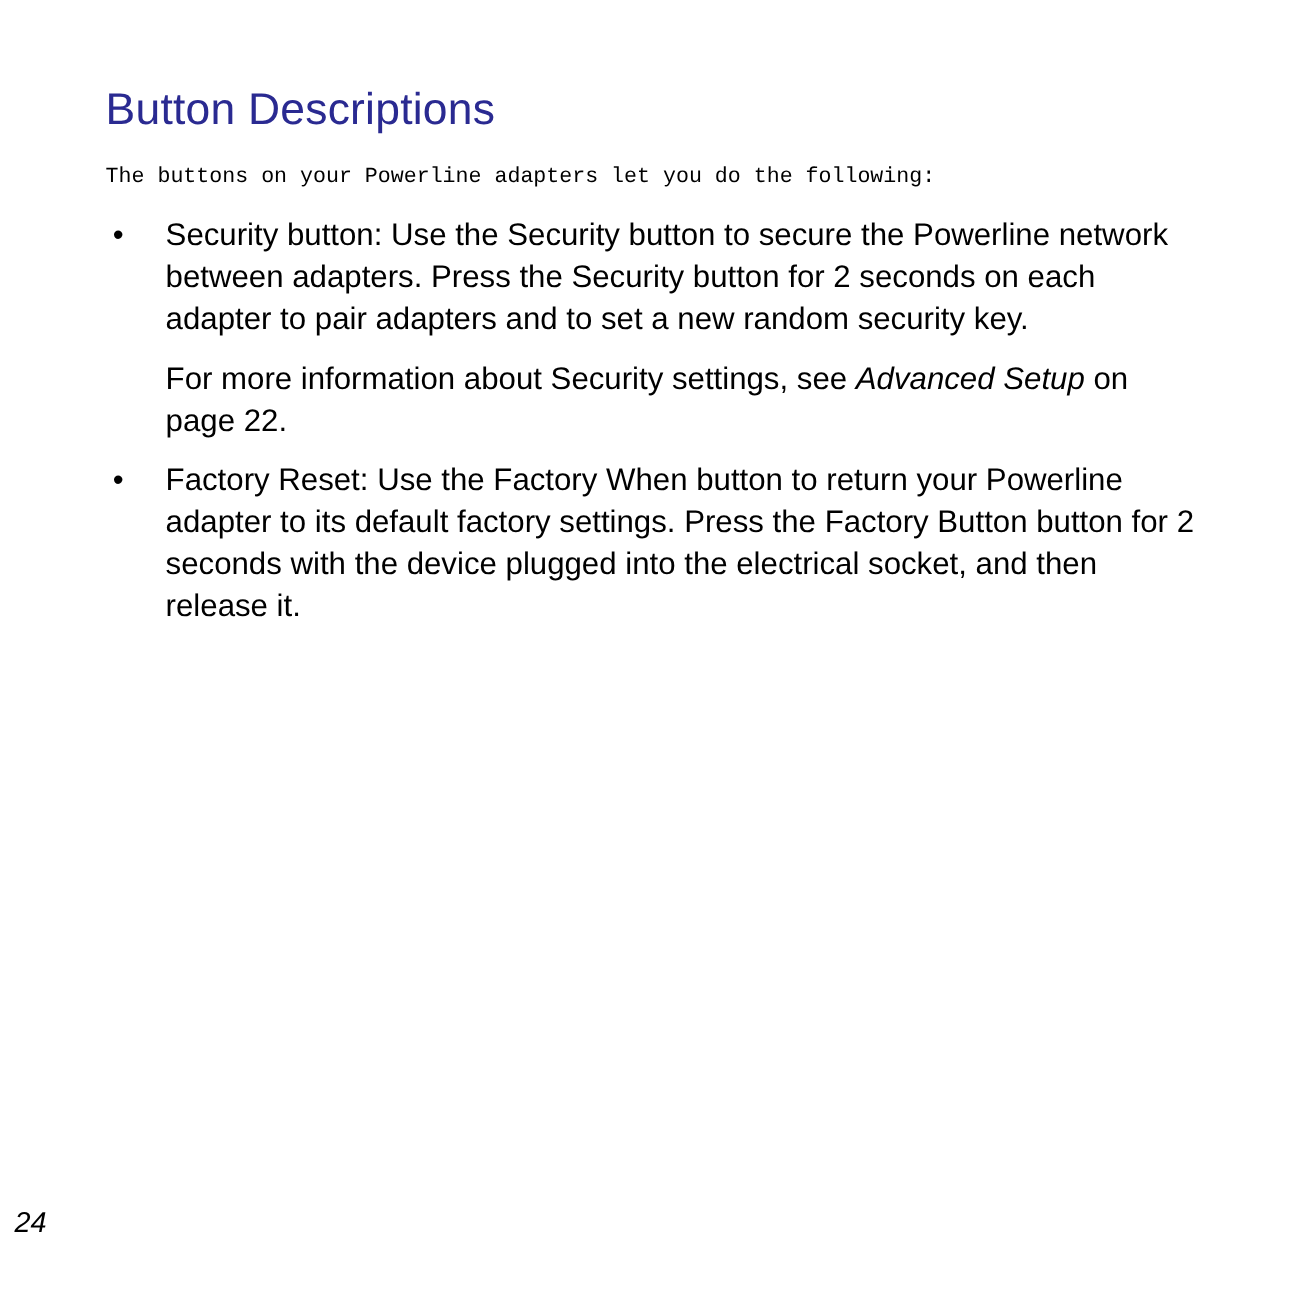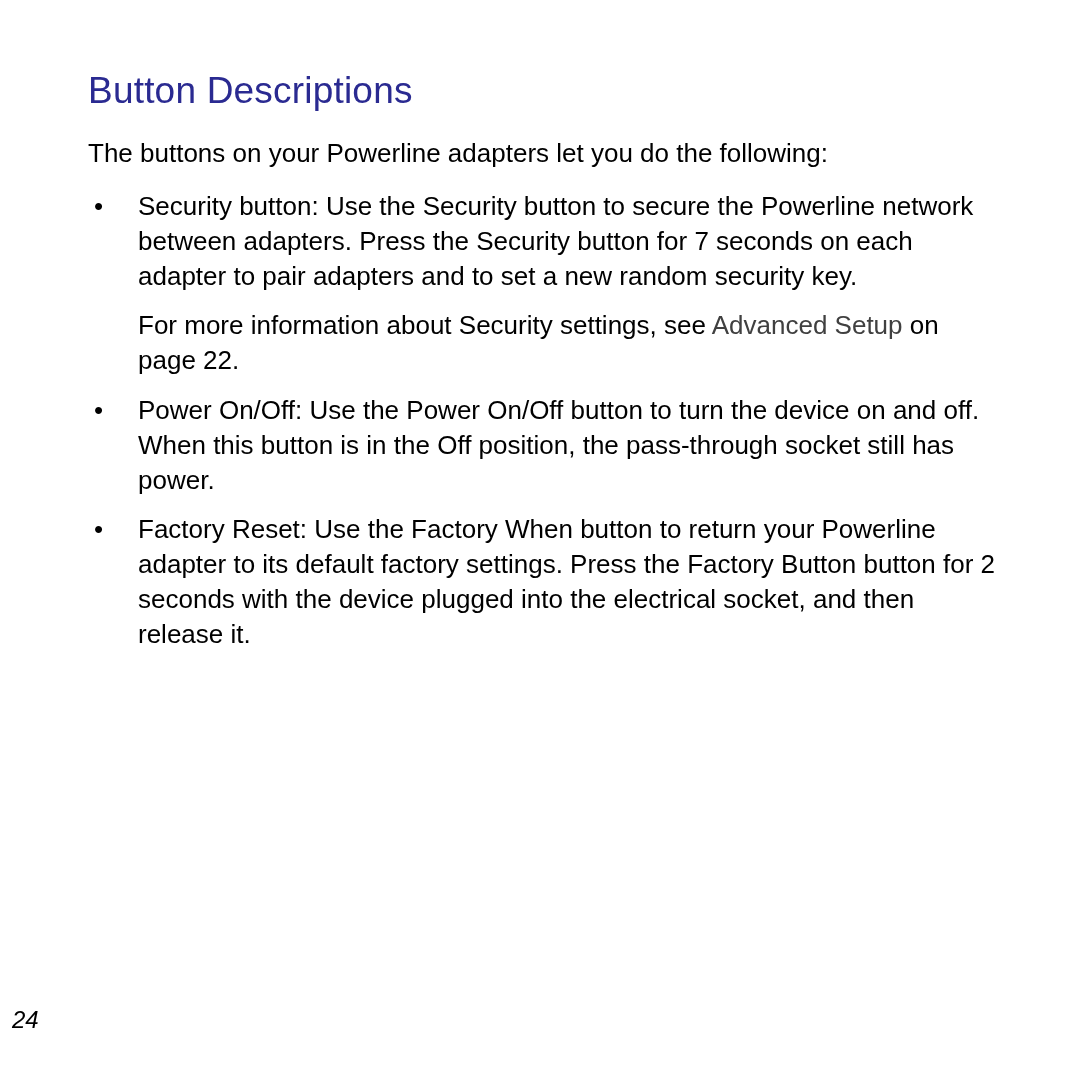--- a/index.html
+++ b/index.html
@@ -19,23 +19,24 @@
     position: relative;
   }
   .heading {
     color: #2a2a91;
     font-size: 37px;
     font-weight: 400;
     margin: 0 0 24px 0;
     letter-spacing: 0.2px;
   }
   .intro {
-    font-size: 26px;
+    font-size: 18px;
     line-height: 1.35;
     margin: 0 0 18px 0;
+    font-family: Liberation Mono, monospace;
   }
   ul.bullets {
     list-style: none;
     padding: 0;
     margin: 0;
   }
   ul.bullets > li {
     position: relative;
     padding-left: 50px;
     font-size: 26px;
@@ -48,21 +49,22 @@
     left: 6px;
     top: 0;
     font-size: 26px;
     color: #000;
   }
   .subpara {
     margin-top: 14px;
   }
   .bold { font-weight: 400; }
   .link {
-    color: #404040;
+    color: #000000;
+    font-style: italic;
   }
   .page-number {
     position: absolute;
     bottom: 46px;
     left: 0;
     width: 100%;
     text-align: left;
     font-style: italic;
     font-size: 24px;
     padding-left: 12px;
@@ -73,29 +75,26 @@
 
 <div class="page">
 
   <h2 class="heading">Button Descriptions</h2>
 
   <p class="intro">The buttons on your Powerline adapters let you do the following:</p>
 
   <ul class="bullets">
 
     <li>
-      <span>Security button: Use the Security button to secure the Powerline network between adapters. Press the </span><span class="bold">Security</span><span> button for 7 seconds on each adapter to pair adapters and to set a new random security key.</span>
+      <span>Security button: Use the Security button to secure the Powerline network between adapters. Press the </span><span class="bold">Security</span><span> button for 2 seconds on each adapter to pair adapters and to set a new random security key.</span>
       <div class="subpara">
         <span>For more information about Security settings, see </span><span class="link">Advanced Setup</span><span> on page 22.</span>
       </div>
     </li>
 
-    <li>
-      <span>Power On/Off: Use the Power On/Off button to turn the device on and off. When this button is in the Off position, the pass-through socket still has power.</span>
-    </li>
 
     <li>
       <span>Factory Reset: Use the Factory When button to return your Powerline adapter to its default factory settings. Press the </span><span class="bold">Factory Button</span><span> button for 2 seconds with the device plugged into the electrical socket, and then release it.</span>
     </li>
 
   </ul>
 
   <div class="page-number">24</div>
 </div>
 

